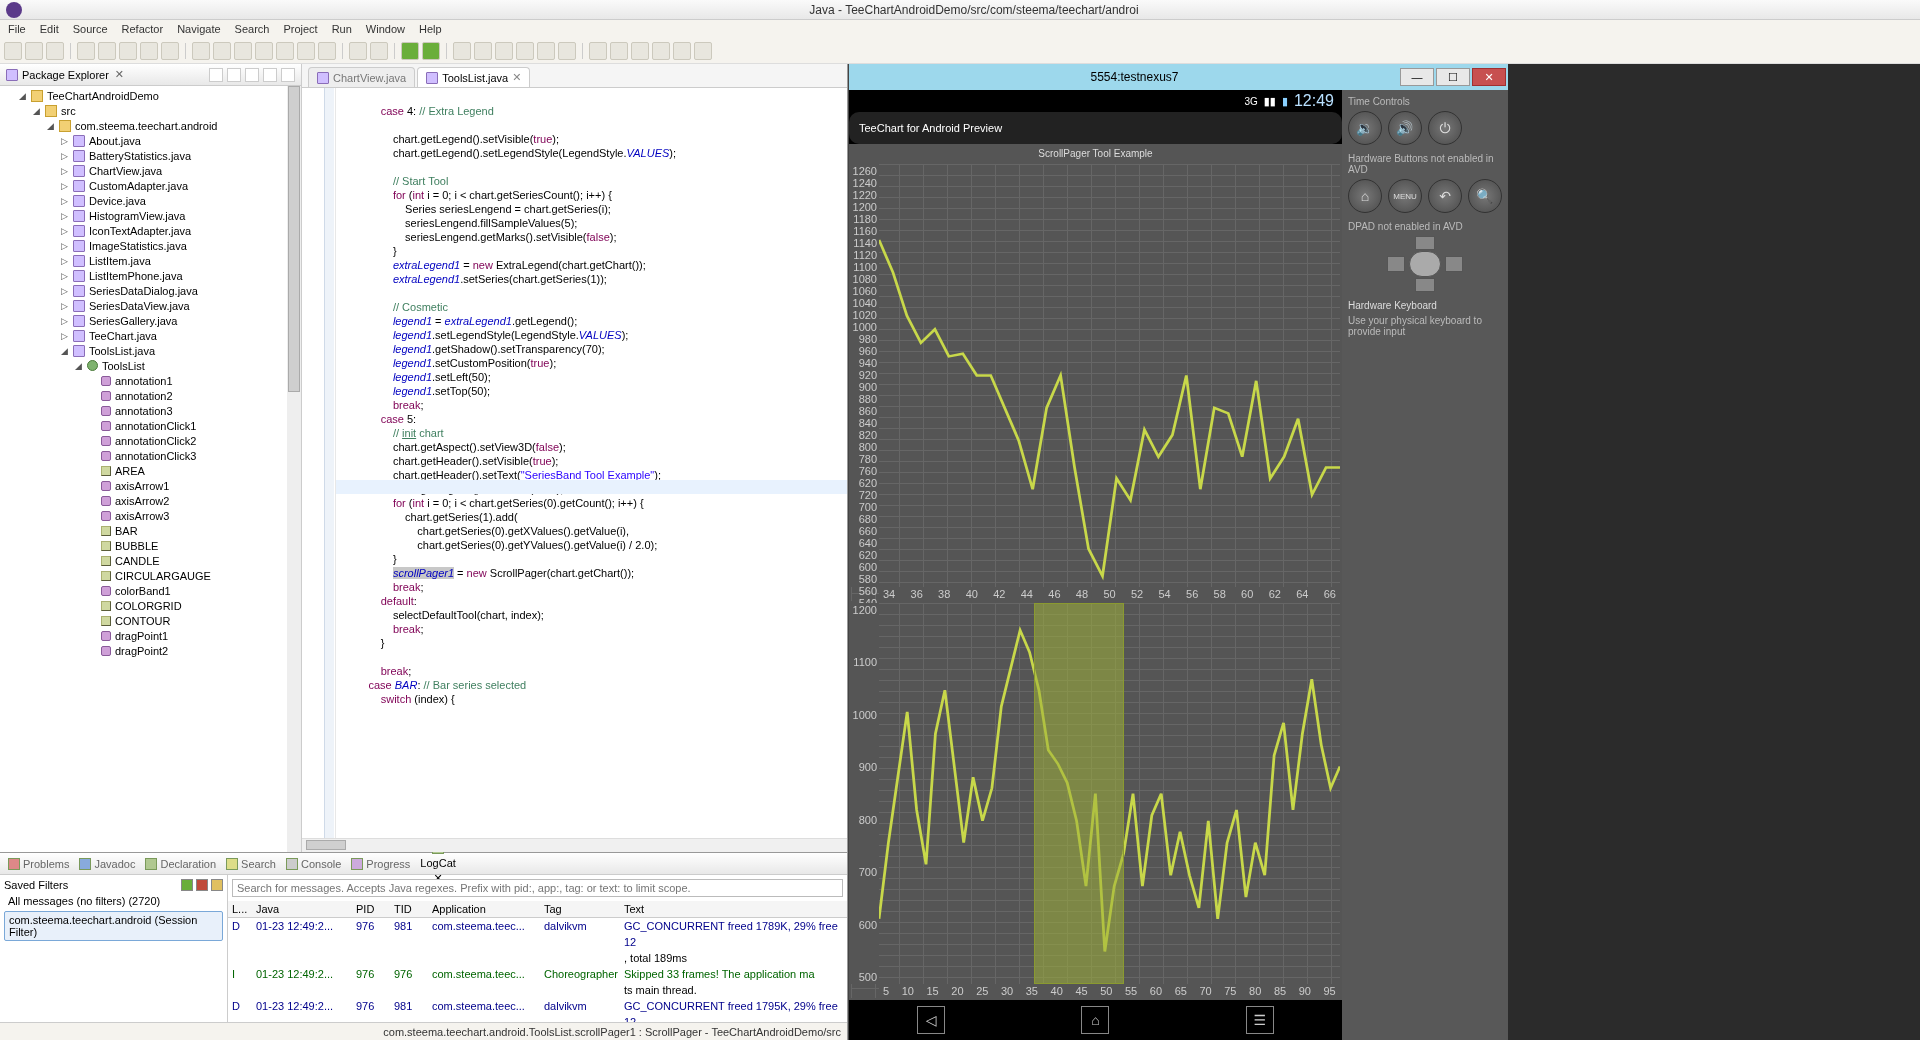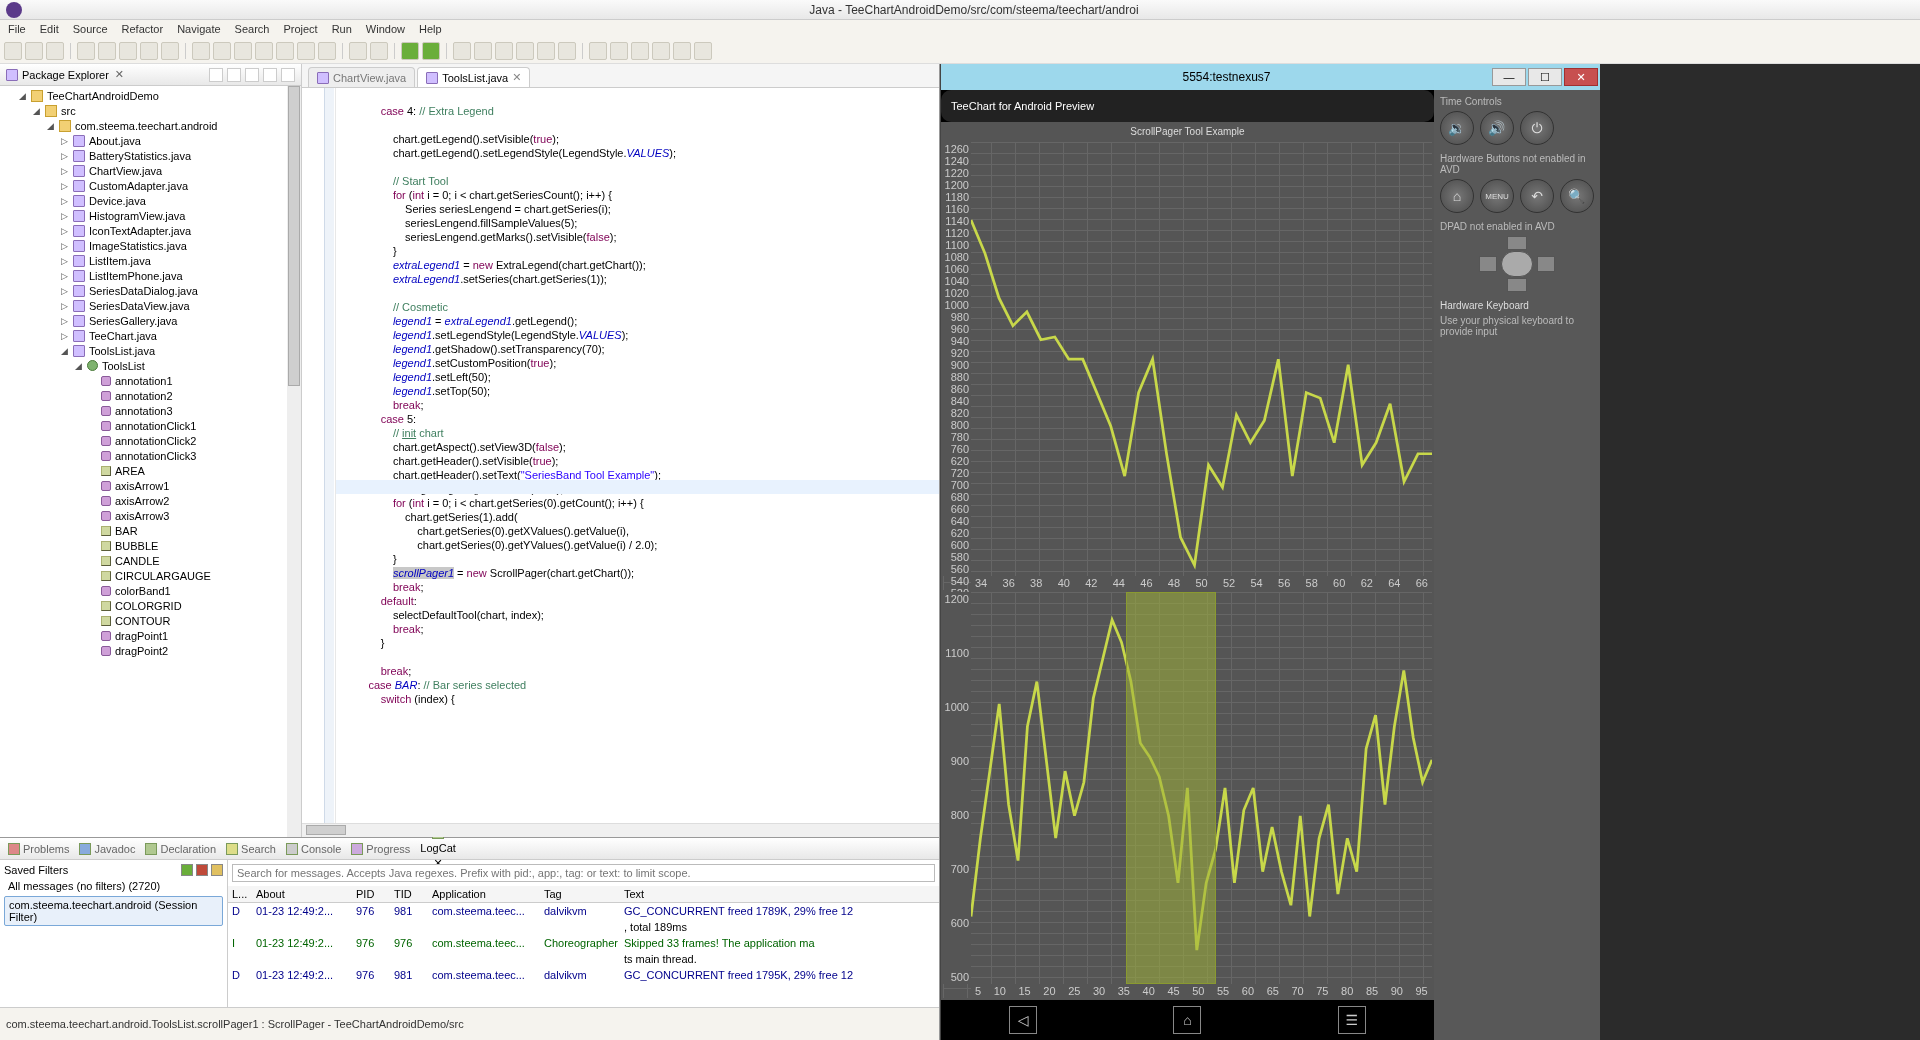--- a/index.html
+++ b/index.html
@@ -7,21 +7,21 @@
 .titlebar { height:20px; background:linear-gradient(#fafafa,#e8e8e8); display:flex; align-items:center; border-bottom:1px solid #ccc; }
 .titlebar .icon { width:16px; height:16px; background:#5b3a8a; border-radius:50%; margin:0 6px; }
 .titlebar .title { flex:1; text-align:center; color:#333; font-size:12px; }
 .menubar { height:18px; background:#f5f3ee; display:flex; gap:14px; padding:0 8px; align-items:center; }
 .menubar span { color:#333; cursor:pointer; }
 .toolbar { height:26px; background:#f5f3ee; border-bottom:1px solid #ddd; display:flex; align-items:center; gap:3px; padding:0 4px; }
 .tb-btn { width:18px; height:18px; background:#e8e6de; border:1px solid #ccc9bd; border-radius:2px; }
 .tb-sep { width:1px; height:16px; background:#ccc; margin:0 3px; }
 .workarea { flex:1; display:flex; overflow:hidden; }
 
-.eclipse { width:940px; display:flex; flex-direction:column; background:#fff; border-right:1px solid #999; }
+.eclipse { width:848px; display:flex; flex-direction:column; background:#fff; border-right:1px solid #999; }
 .eclipse-main { flex:1; display:flex; overflow:hidden; }
 .pkg-explorer { width:302px; border-right:1px solid #ccc; display:flex; flex-direction:column; background:#fff; }
 .view-tab { height:22px; background:linear-gradient(#fff,#e8e8e8); border-bottom:1px solid #ccc; display:flex; align-items:center; padding:0 6px; gap:4px; }
 .view-tab .lbl { font-size:11px; }
 .view-tab .x { margin-left:2px; color:#666; }
 .view-tab .sp { flex:1; }
 .view-tab .mini { width:14px; height:14px; border:1px solid #ccc; background:#fff; }
 .tree { flex:1; overflow:auto; padding:2px 0 2px 2px; position:relative; }
 .tree-scroll { position:absolute; right:0; top:0; width:14px; height:100%; background:#eee; }
 .tree-scroll .thumb { position:absolute; left:1px; right:1px; top:0; height:40%; background:#cfcfcf; border:1px solid #aaa; }
@@ -60,21 +60,21 @@
 .add{background:#6aae3a}.rem{background:#c04a3a}.edt{background:#e0c060}
 .filter-item { padding:2px 4px; margin-top:2px; }
 .filter-item.sel { border:1px solid #7aa8d8; background:#e8f0fa; border-radius:2px; }
 .logcat { flex:1; display:flex; flex-direction:column; }
 .log-search { margin:4px; padding:2px 4px; border:1px solid #bbb; color:#888; background:#fff; }
 .log-table { flex:1; overflow:hidden; }
 .log-hdr,.log-row { display:flex; padding:0 4px; font-family:Consolas,monospace; font-size:11px; line-height:16px; }
 .log-hdr { background:#f5f5f5; border-bottom:1px solid #ccc; font-family:Tahoma; }
 .c-L{width:24px}.c-T{width:100px}.c-P{width:38px}.c-I{width:38px}.c-A{width:112px}.c-G{width:80px}.c-X{flex:1}
 .lv-D{color:#00008b}.lv-I{color:#006400}
-.statusbar { height:18px; background:#f5f3ee; border-top:1px solid #ccc; padding:16px 6px; display:flex; align-items:center; color:#333; }
+.statusbar { height:18px; background:#f5f3ee; border-top:1px solid #ccc; padding:1px 6px; display:flex; align-items:center; color:#333;justify-content:flex-end; }
 
 .emu-window { width:660px; display:flex; flex-direction:column; background:#9dd8ec; position:relative; border-left:1px solid #444;}
 .emu-titlebar { height:26px; background:#9dd8ec; display:flex; align-items:center; }
 .emu-titlebar .t { flex:1; text-align:center; color:#000; font-size:12px; }
 .emu-titlebar .wbtn { width:34px; height:18px; background:#e8e8e8; border:1px solid #999; margin-right:2px; display:flex; align-items:center; justify-content:center; }
 .emu-titlebar .wclose { background:#c75050; color:#fff; border-color:#a03030; }
 .emu-body { flex:1; display:flex; background:#585858; }
 .device { width:508px; background:#000; display:flex; flex-direction:column; }
 .status-bar { height:22px; background:#000; color:#fff; display:flex; align-items:center; justify-content:flex-end; padding:0 8px; gap:6px; font-size:14px; }
 .status-bar .sig{font-size:10px}.status-bar .clk{color:#b8e0ff; font-size:16px;}
@@ -489,21 +489,21 @@
             <span class="b edt"></span>
           </div>
           <div class="filter-item">All messages (no filters) (2720)</div>
           <div class="filter-item sel">com.steema.teechart.android (Session Filter)</div>
         </div>
         <div class="logcat">
           <input class="log-search" placeholder="Search for messages. Accepts Java regexes. Prefix with pid:, app:, tag: or text: to limit scope." style="">
           <div class="log-table">
             <div class="log-hdr">
               <div class="c-L">L...</div>
-              <div class="c-T">About</div>
+              <div class="c-T">Java</div>
               <div class="c-P">PID</div>
               <div class="c-I">TID</div>
               <div class="c-A">Application</div>
               <div class="c-G">Tag</div>
               <div class="c-X">Text</div>
             </div>
             <div id="logrows">
                 <div class="log-row lv-D">
                   <div class="c-L">D</div>
                   <div class="c-T">01-23 12:49:2...</div>
@@ -562,20 +562,26 @@
   <div class="emu-window">
     <div class="emu-titlebar">
       <span style="width:20px"></span>
       <span class="t">5554:testnexus7</span>
       <span class="wbtn">—</span>
       <span class="wbtn">☐</span>
       <span class="wbtn wclose">✕</span>
     </div>
     <div class="emu-body">
       <div class="device">
+        <div class="status-bar">
+          <span class="sig">3G</span>
+          <span>▮▮</span>
+          <span style="color:#8ad0ff">▮</span>
+          <span class="clk">12:49</span>
+        </div>
         <div class="app-bar">
             <span>TeeChart for Android Preview</span>
           </div>
         <div class="chart-area">
           <div class="chart-title">ScrollPager Tool Example</div>
           <div class="chart upper">
             <div class="yaxis" id="yax0">
                 <span>1260</span>
                 <span>1240</span>
                 <span>1220</span>

